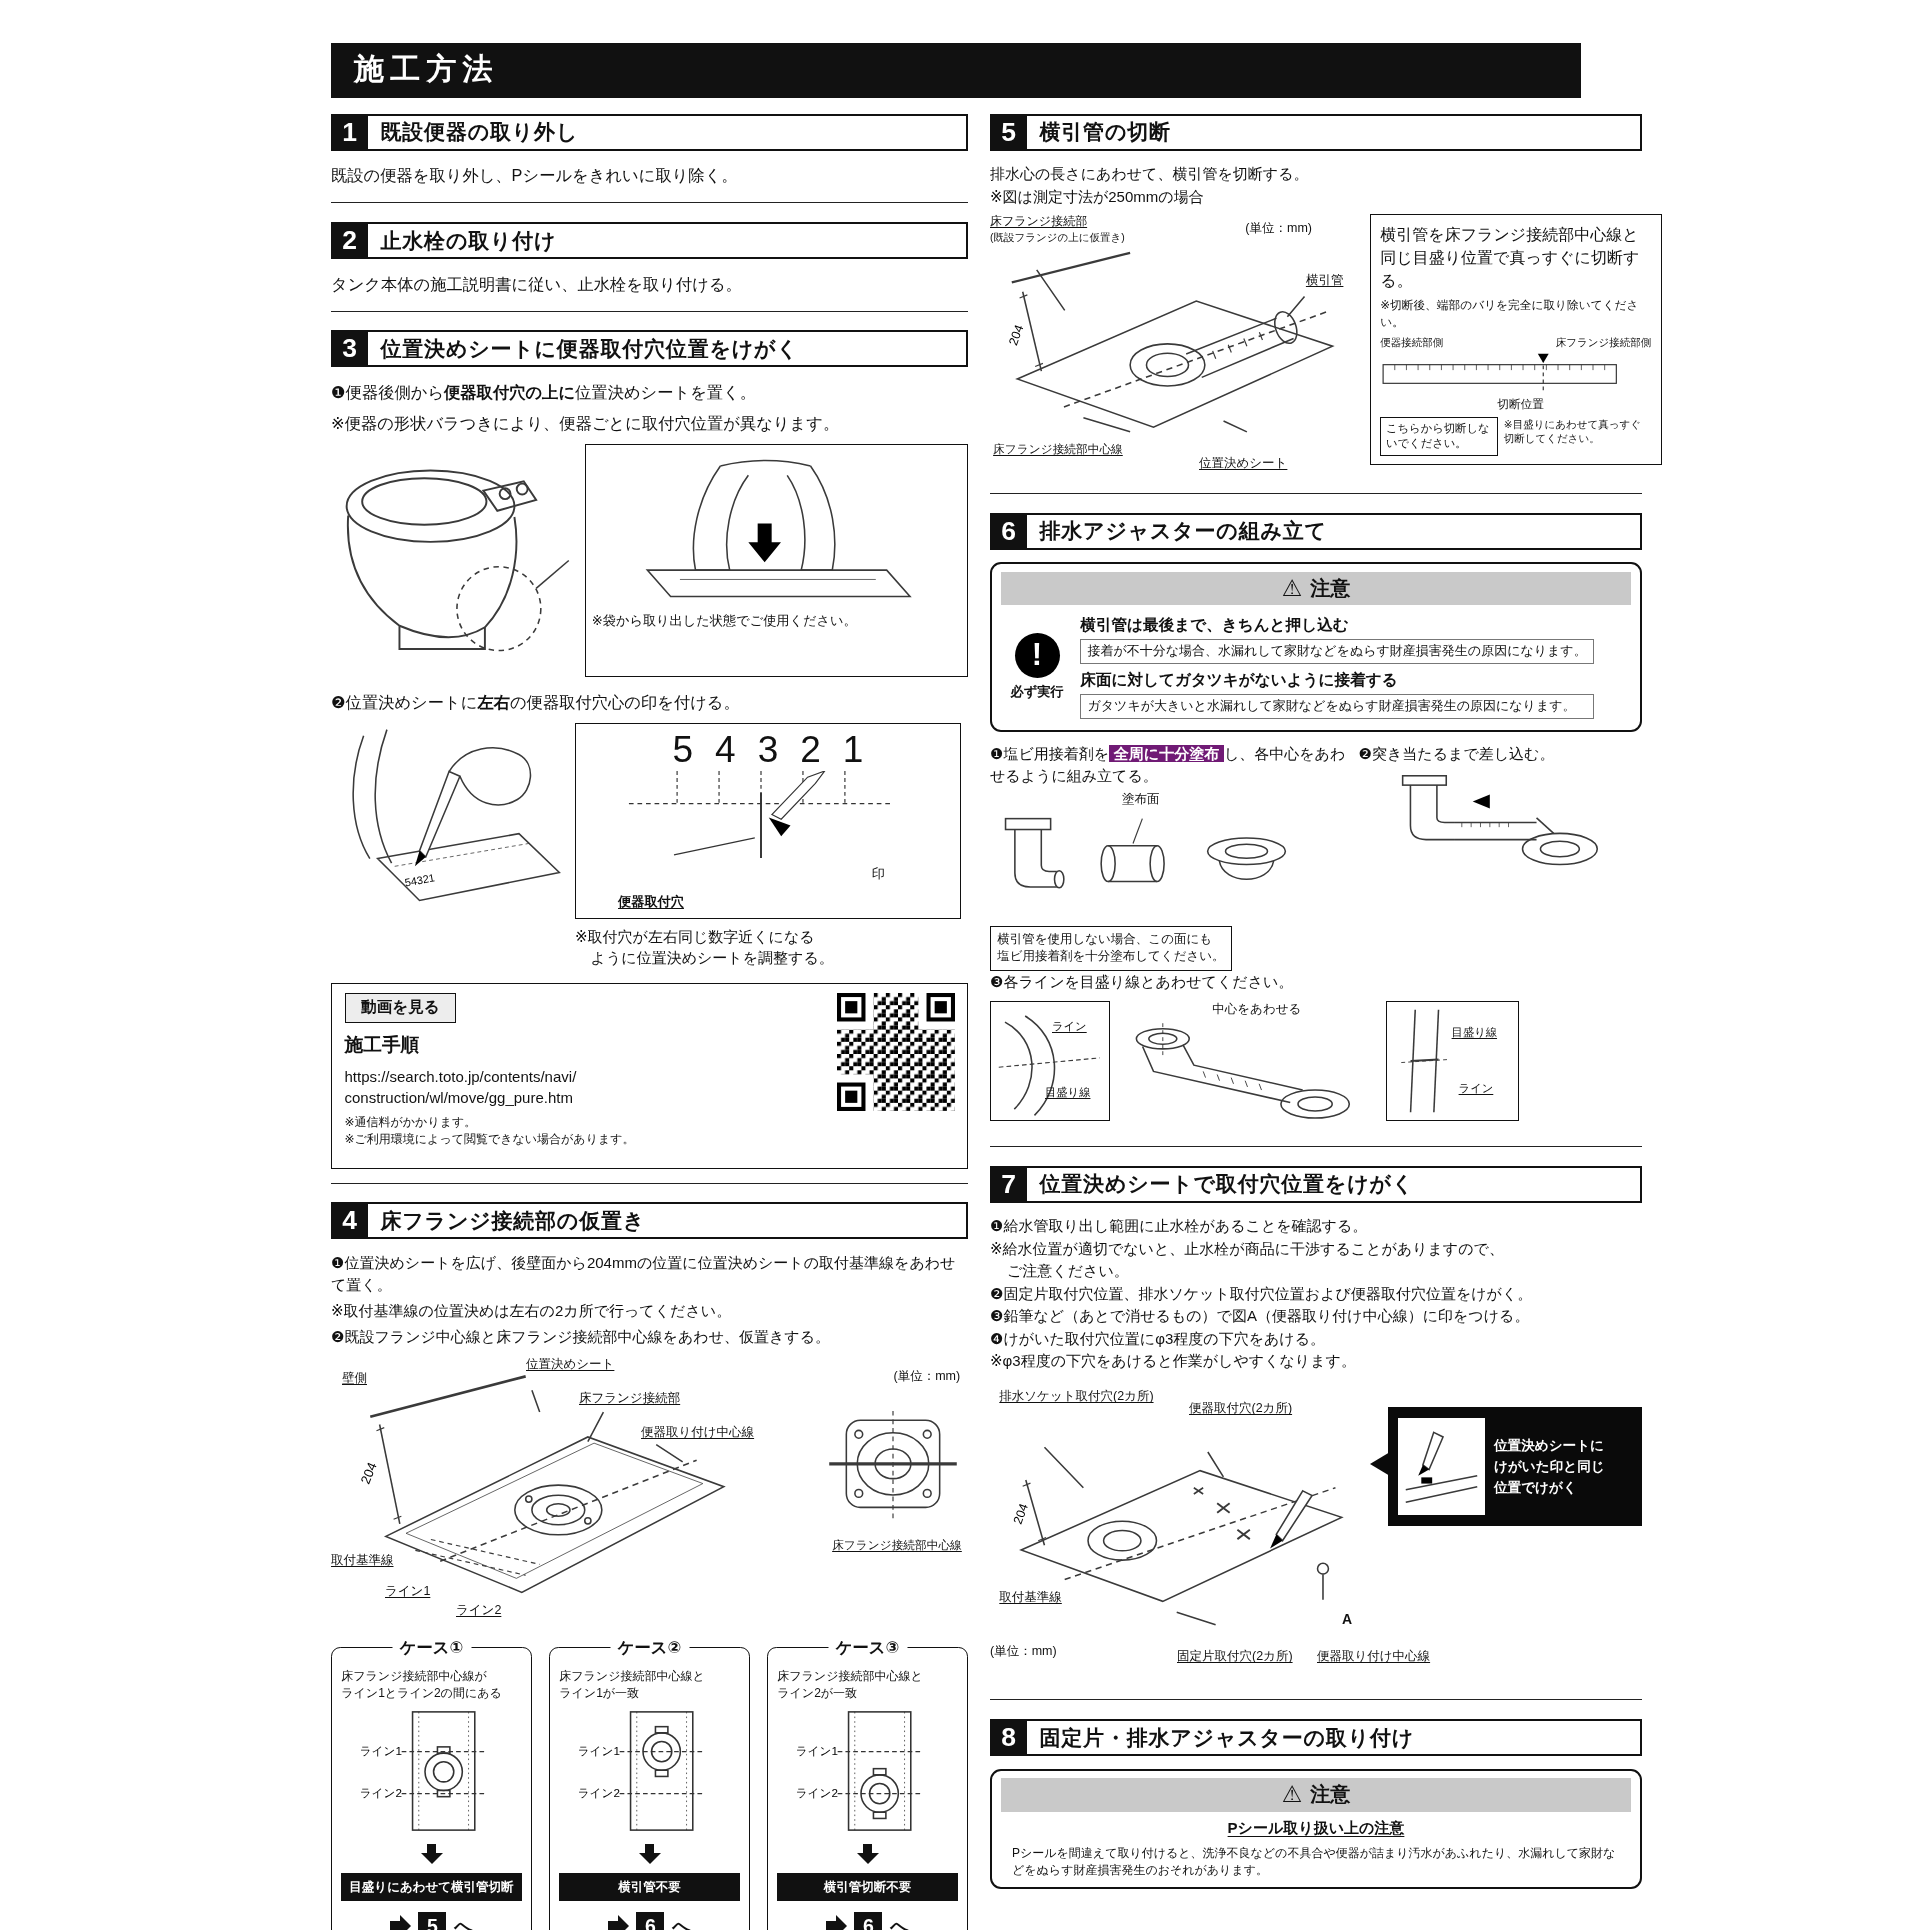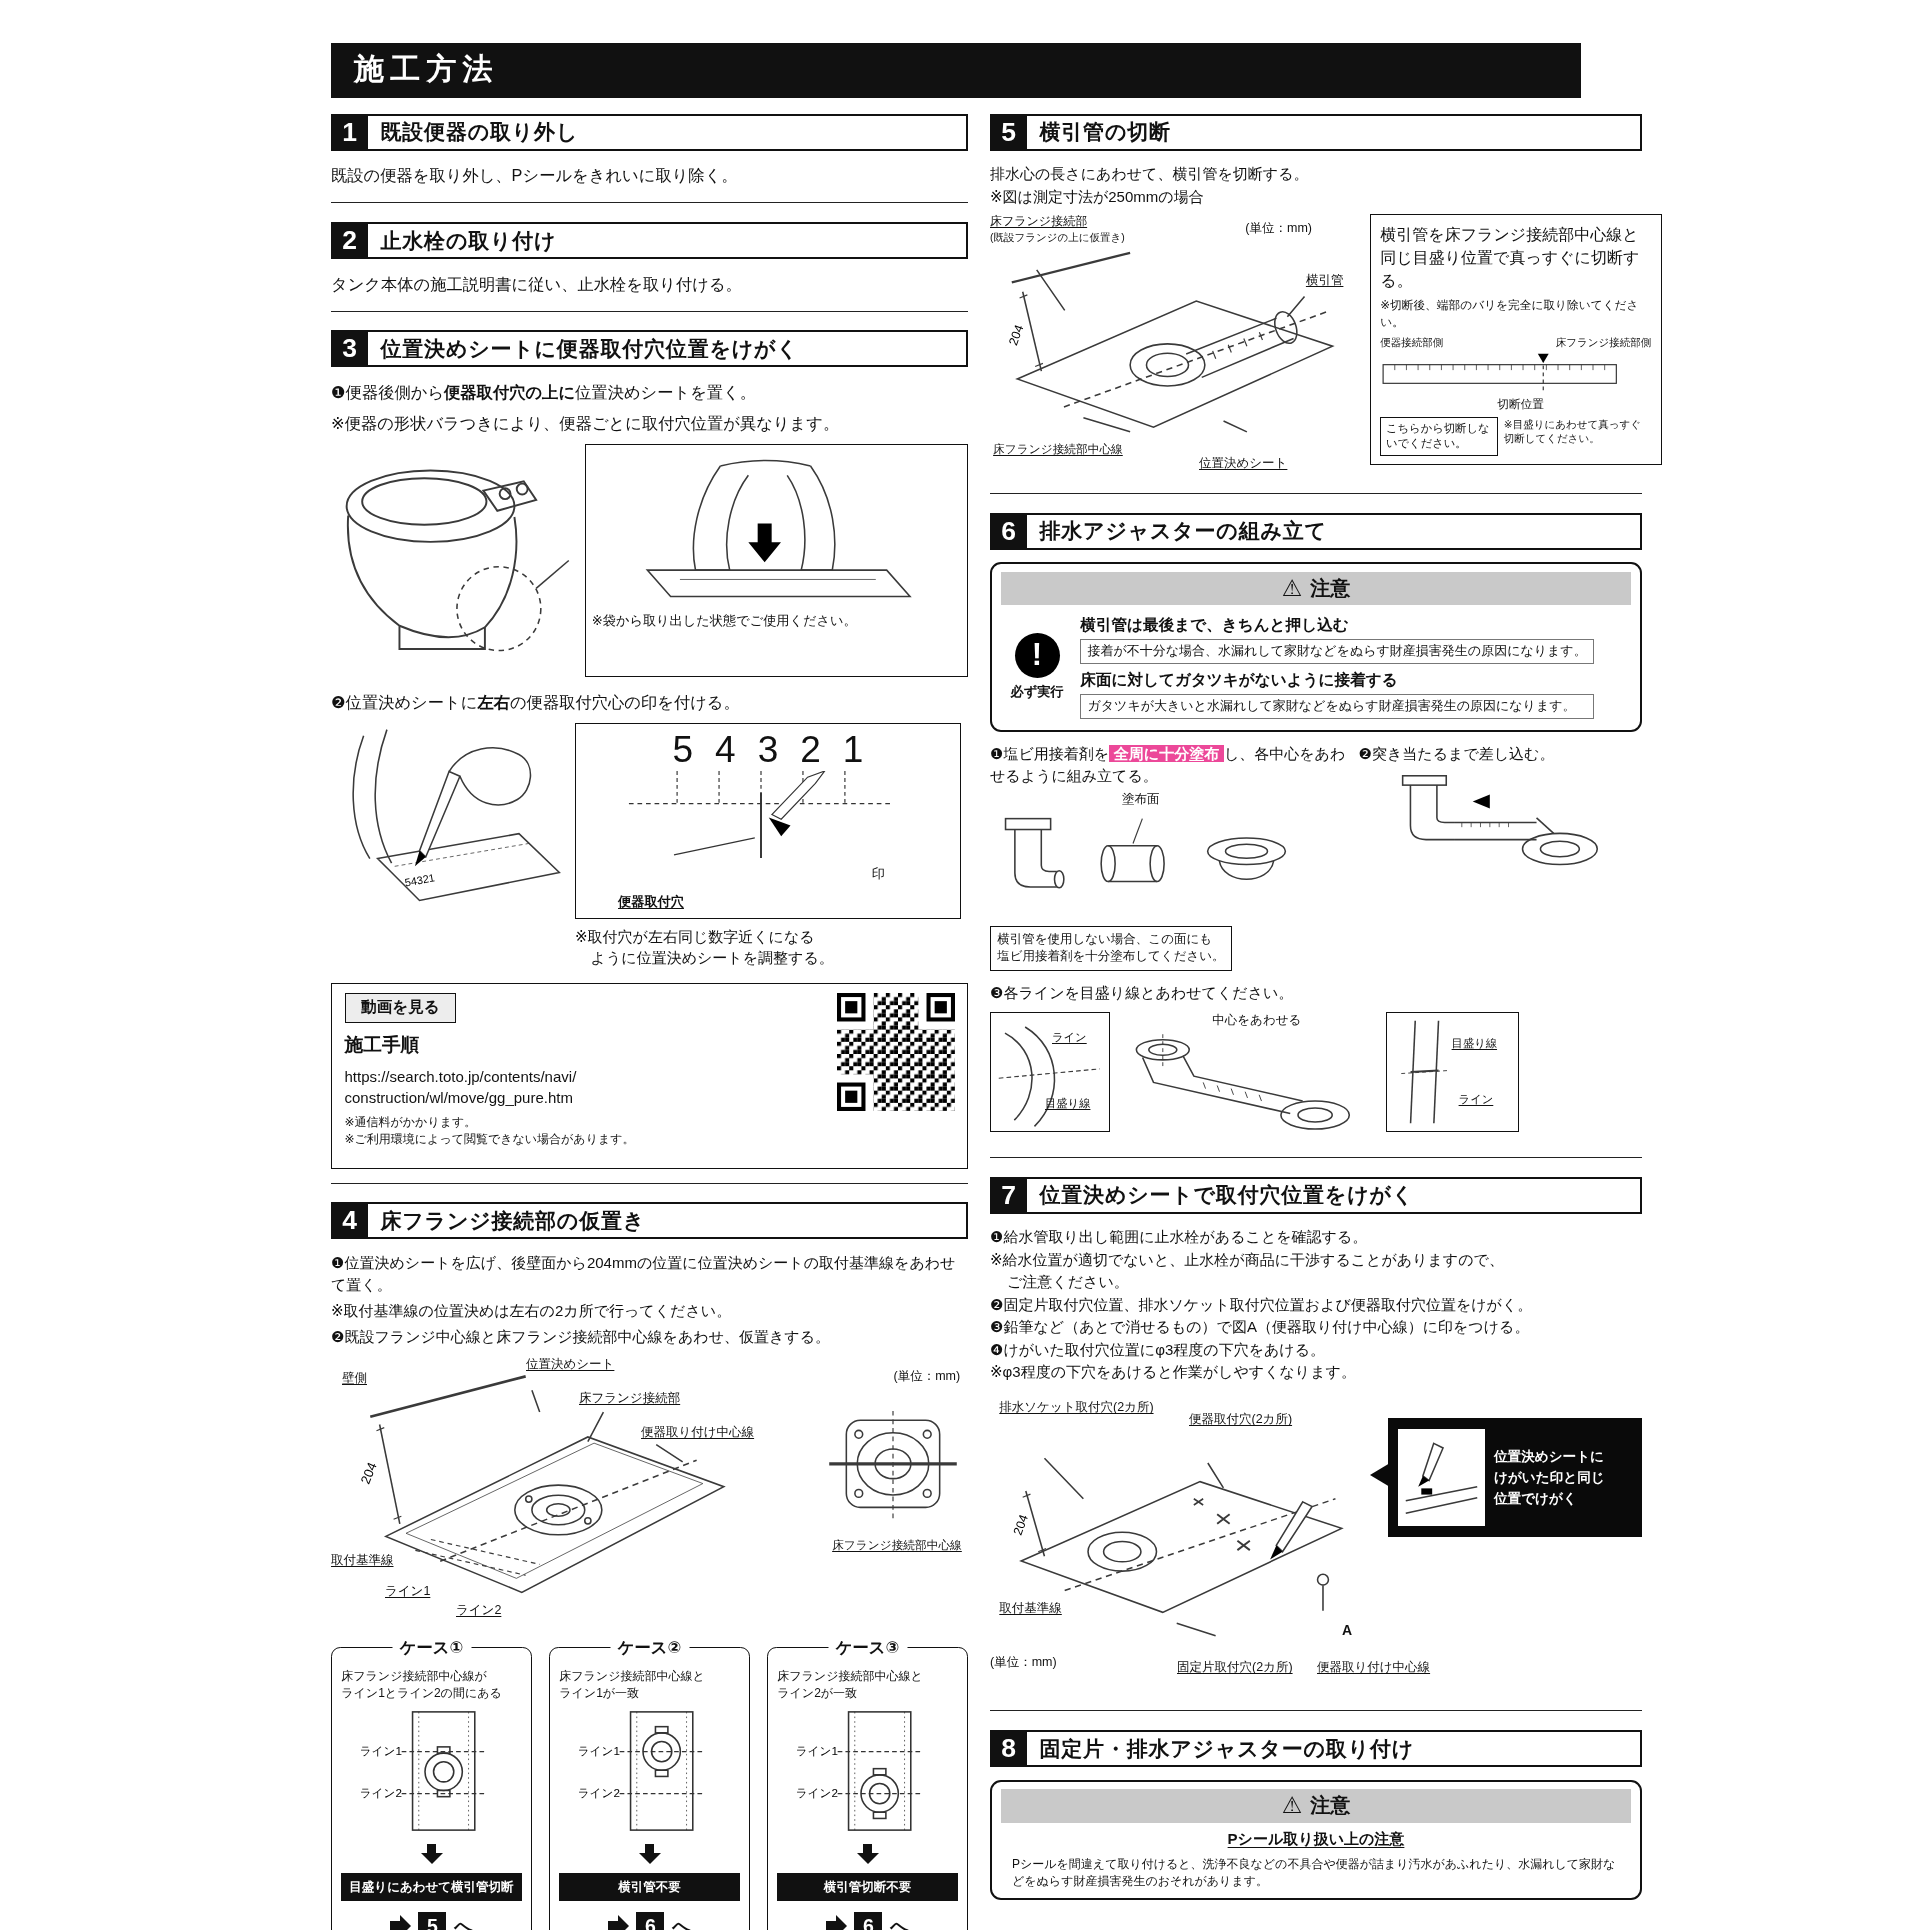--- a/index.html
+++ b/index.html
@@ -14,21 +14,21 @@
   .colR{width:652px;flex-shrink:0;}
   .sec-head{display:flex;height:37px;margin-bottom:12.5px;}
   .sec-num{width:37px;flex-shrink:0;background:#111;color:#fff;display:flex;align-items:center;
            justify-content:center;font-size:26.5px;font-weight:bold;}
   .sec-title{flex:1;border:2.3px solid #111;border-left:none;display:flex;align-items:center;
              padding:0 12.5px;font-size:21px;font-weight:bold;letter-spacing:0.8px;}
   .txt{font-size:16.3px;line-height:1.55;margin:0 0 6.2px;}
   .sm{font-size:15px;line-height:1.5;margin:0 0 3.1px;}
   .tiny{font-size:12px;line-height:1.45;}
   .b{font-weight:bold;}
-  .hl{background:#ec4899;color:#fff;padding:0 4.7px;font-weight:bold;}
+  .hl{background:#701a75;color:#fff;padding:0 4.7px;font-weight:bold;}
   .hr{border-bottom:1.6px solid #222;margin:14px 0 18.7px;}
   .u{text-decoration:underline;text-underline-offset:2.3px;}
   .fig{position:relative;}
   .lbl{position:absolute;font-size:12.5px;line-height:1.3;white-space:nowrap;}
   svg{display:block;}
   
   .s3-fig1{display:flex;gap:12.5px;margin:7.8px 0 12.5px;}
   .inset1{width:369px;border:1.6px solid #111;padding:6.2px 6.2px 4.7px;}
   .inset1 .note{font-size:13.2px;text-align:left;margin-top:3.1px;}
   .s3-fig2{display:flex;gap:11px;margin:7.8px 0 4.7px;}
@@ -547,21 +547,21 @@
               <path d="M132 70 v6 M144 70 v6 M156 70 v6 M168 70 v6 M180 70 v6 M192 70 v6" stroke-width="1"></path>
               <ellipse cx="258" cy="104" rx="48" ry="20"></ellipse>
               <ellipse cx="258" cy="104" rx="25" ry="10"></ellipse>
               <path d="M228 64 L250 84"></path>
             </g>
             <polygon points="168,34 168,52 146,43" fill="#000"></polygon>
           </svg>
         </div>
       </div>
 
-      <p class="sm" style="margin-top:11px;">❸各ラインを目盛り線とあわせてください。</p>
+      <p class="sm" style="margin-top:0;">❸各ラインを目盛り線とあわせてください。</p>
       <div class="s6-fig3">
         <div class="s6-boxfig" style="width:118px;height:118px;">
           <svg viewBox="0 0 152 152" width="118" height="118">
             <g fill="none" stroke="#3a3a3a" stroke-width="2">
               <path d="M18 26 C60 48 64 104 30 138"></path>
               <path d="M44 18 C90 46 94 108 56 146"></path>
               <line x1="10" y1="84" x2="140" y2="72" stroke-dasharray="6 4" stroke-width="1.5"></line>
             </g>
           </svg>
           <span class="lbl u" style="left:61px;top:17px;font-size:11.3px;">ライン</span>

